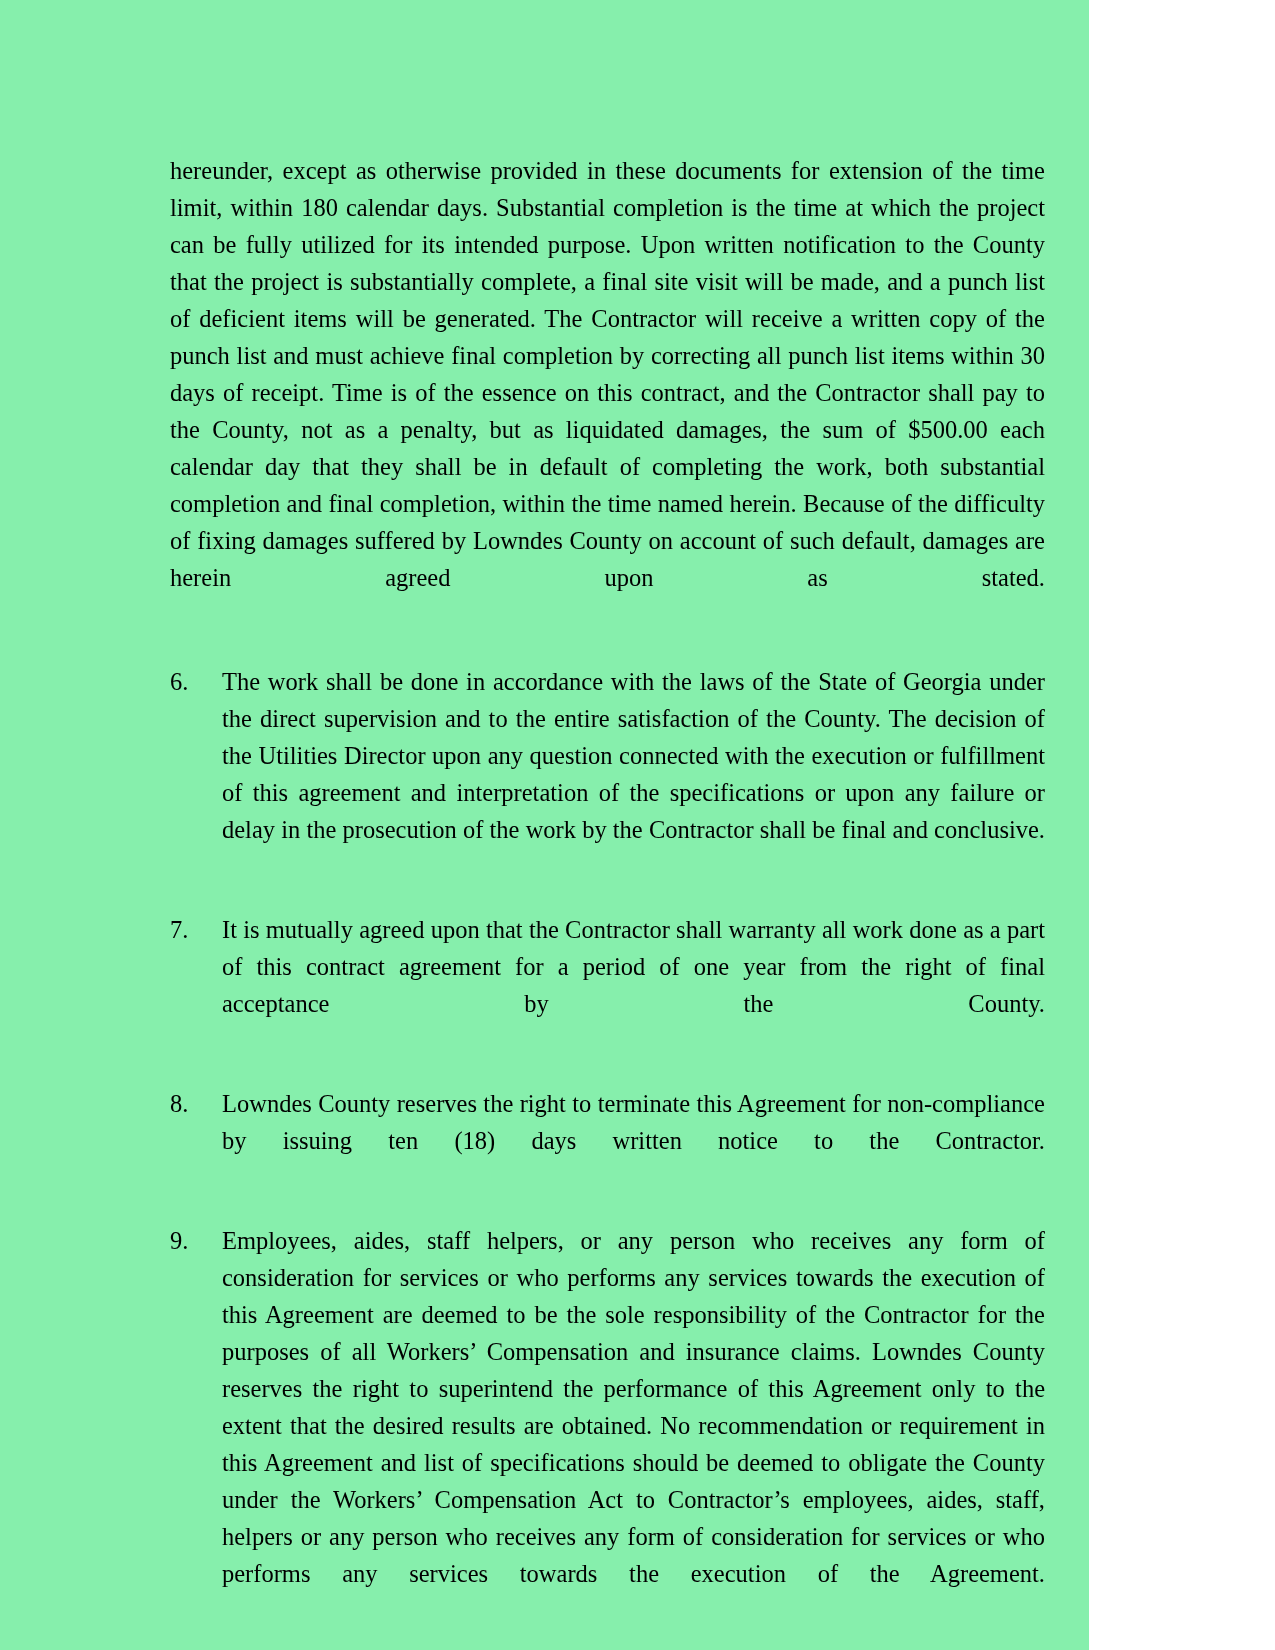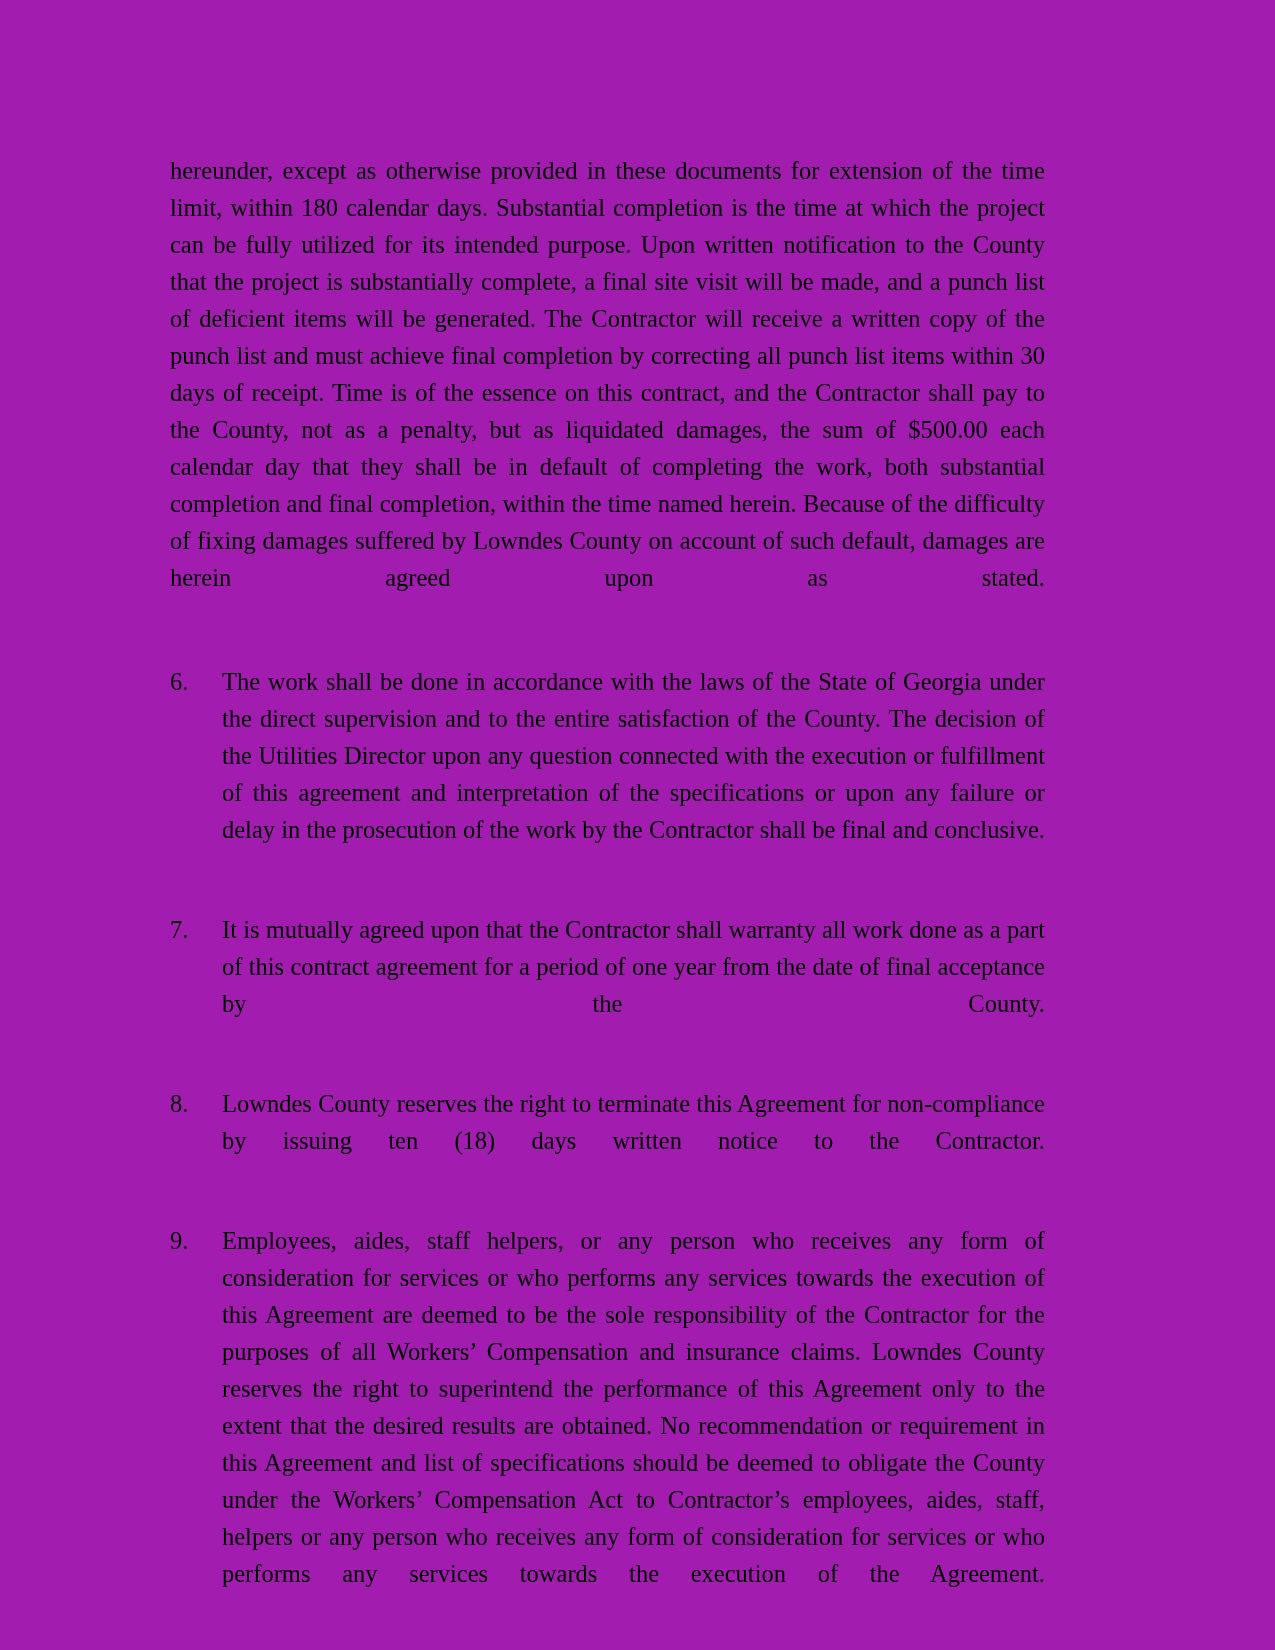--- a/index.html
+++ b/index.html
@@ -1,23 +1,23 @@
 <!DOCTYPE html>
 <html><head>
 <meta charset="utf-8">
 <style>
   html, body {
     margin: 0;
     padding: 0;
     background: #ffffff;
   }
   .page {
-    width: 1275px;
+    width: 1089px;
     height: 1650px;
-    background: #a21caf;
+    background: #86efac;
     position: relative;
     box-sizing: border-box;
     font-family: "Liberation Serif", "DejaVu Serif", serif;
     color: #000000;
     padding-left: 11px;
   }
   .content {
     position: absolute;
     left: 170px;
     top: 152px;
@@ -68,21 +68,21 @@
       <div class="body lead">hereunder, except as otherwise provided in these documents for extension of the time limit, within 180 calendar days.  Substantial completion is the time at which the project can be fully utilized for its intended purpose. Upon written notification to the County that the project is substantially complete, a final site visit will be made, and a punch list of deficient items will be generated.  The Contractor will receive a written copy of the punch list and must achieve final completion by correcting all punch list items within 30 days of receipt.  Time is of the essence on this contract, and the Contractor shall pay to the County, not as a penalty, but as liquidated damages, the sum of $500.00 each calendar day that they shall be in default of completing the work, both substantial completion and final completion, within the time named herein.  Because of the difficulty of fixing damages suffered by Lowndes County on account of such default, damages are herein agreed upon as stated.</div>
     </div>
 
     <div class="para">
       <div class="num">6.</div>
       <div class="body">The work shall be done in accordance with the laws of the State of Georgia under the direct supervision and to the entire satisfaction of the County.  The decision of the Utilities Director upon any question connected with the execution or fulfillment of this agreement and interpretation of the specifications or upon any failure or delay in the prosecution of the work by the Contractor shall be final and conclusive.</div>
     </div>
 
     <div class="para">
       <div class="num">7.</div>
-      <div class="body">It is mutually agreed upon that the Contractor shall warranty all work done as a part of this contract agreement for a period of one year from the date of final acceptance by the County.</div>
+      <div class="body">It is mutually agreed upon that the Contractor shall warranty all work done as a part of this contract agreement for a period of one year from the right of final acceptance by the County.</div>
     </div>
 
     <div class="para">
       <div class="num">8.</div>
       <div class="body">Lowndes County reserves the right to terminate this Agreement for non-compliance by issuing ten (18) days written notice to the Contractor.</div>
     </div>
 
     <div class="para">
       <div class="num">9.</div>
       <div class="body">Employees, aides, staff helpers, or any person who receives any form of consideration for services or who performs any services towards the execution of this Agreement are deemed to be the sole responsibility of the Contractor for the purposes of all Workers’ Compensation and insurance claims.  Lowndes County reserves the right to superintend the performance of this Agreement only to the extent that the desired results are obtained.    No recommendation or requirement in this Agreement and list of specifications should be deemed to obligate the County under the Workers’ Compensation Act to Contractor’s employees, aides, staff, helpers or any person who receives any form of consideration for services or who performs any services towards the execution of the Agreement.</div>

